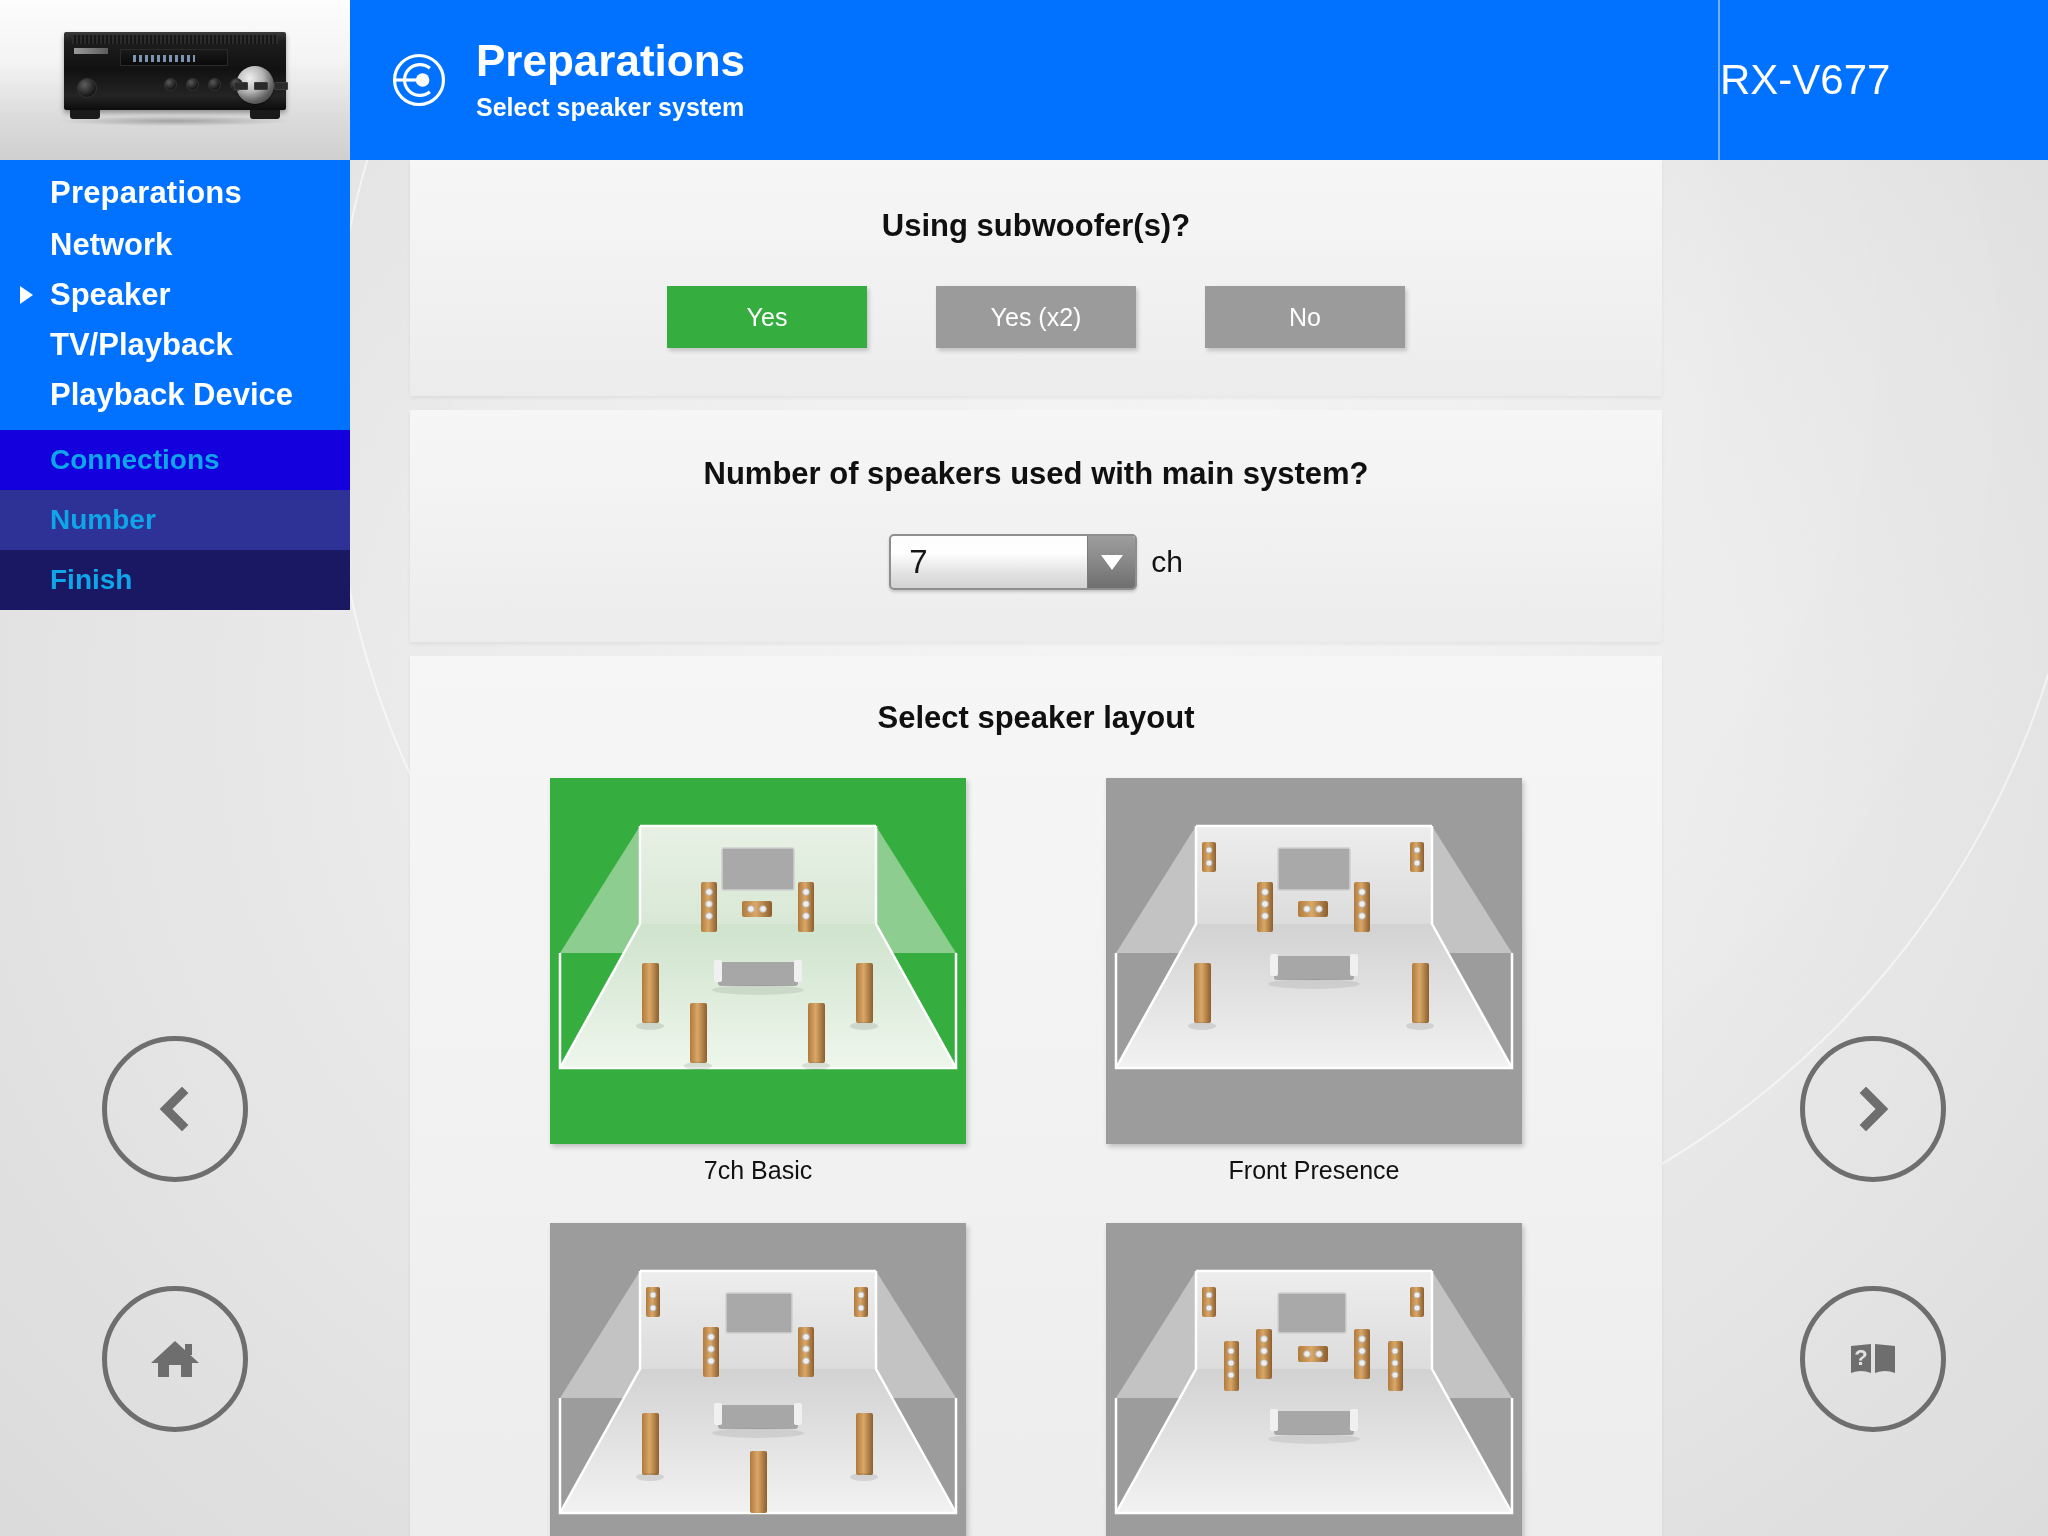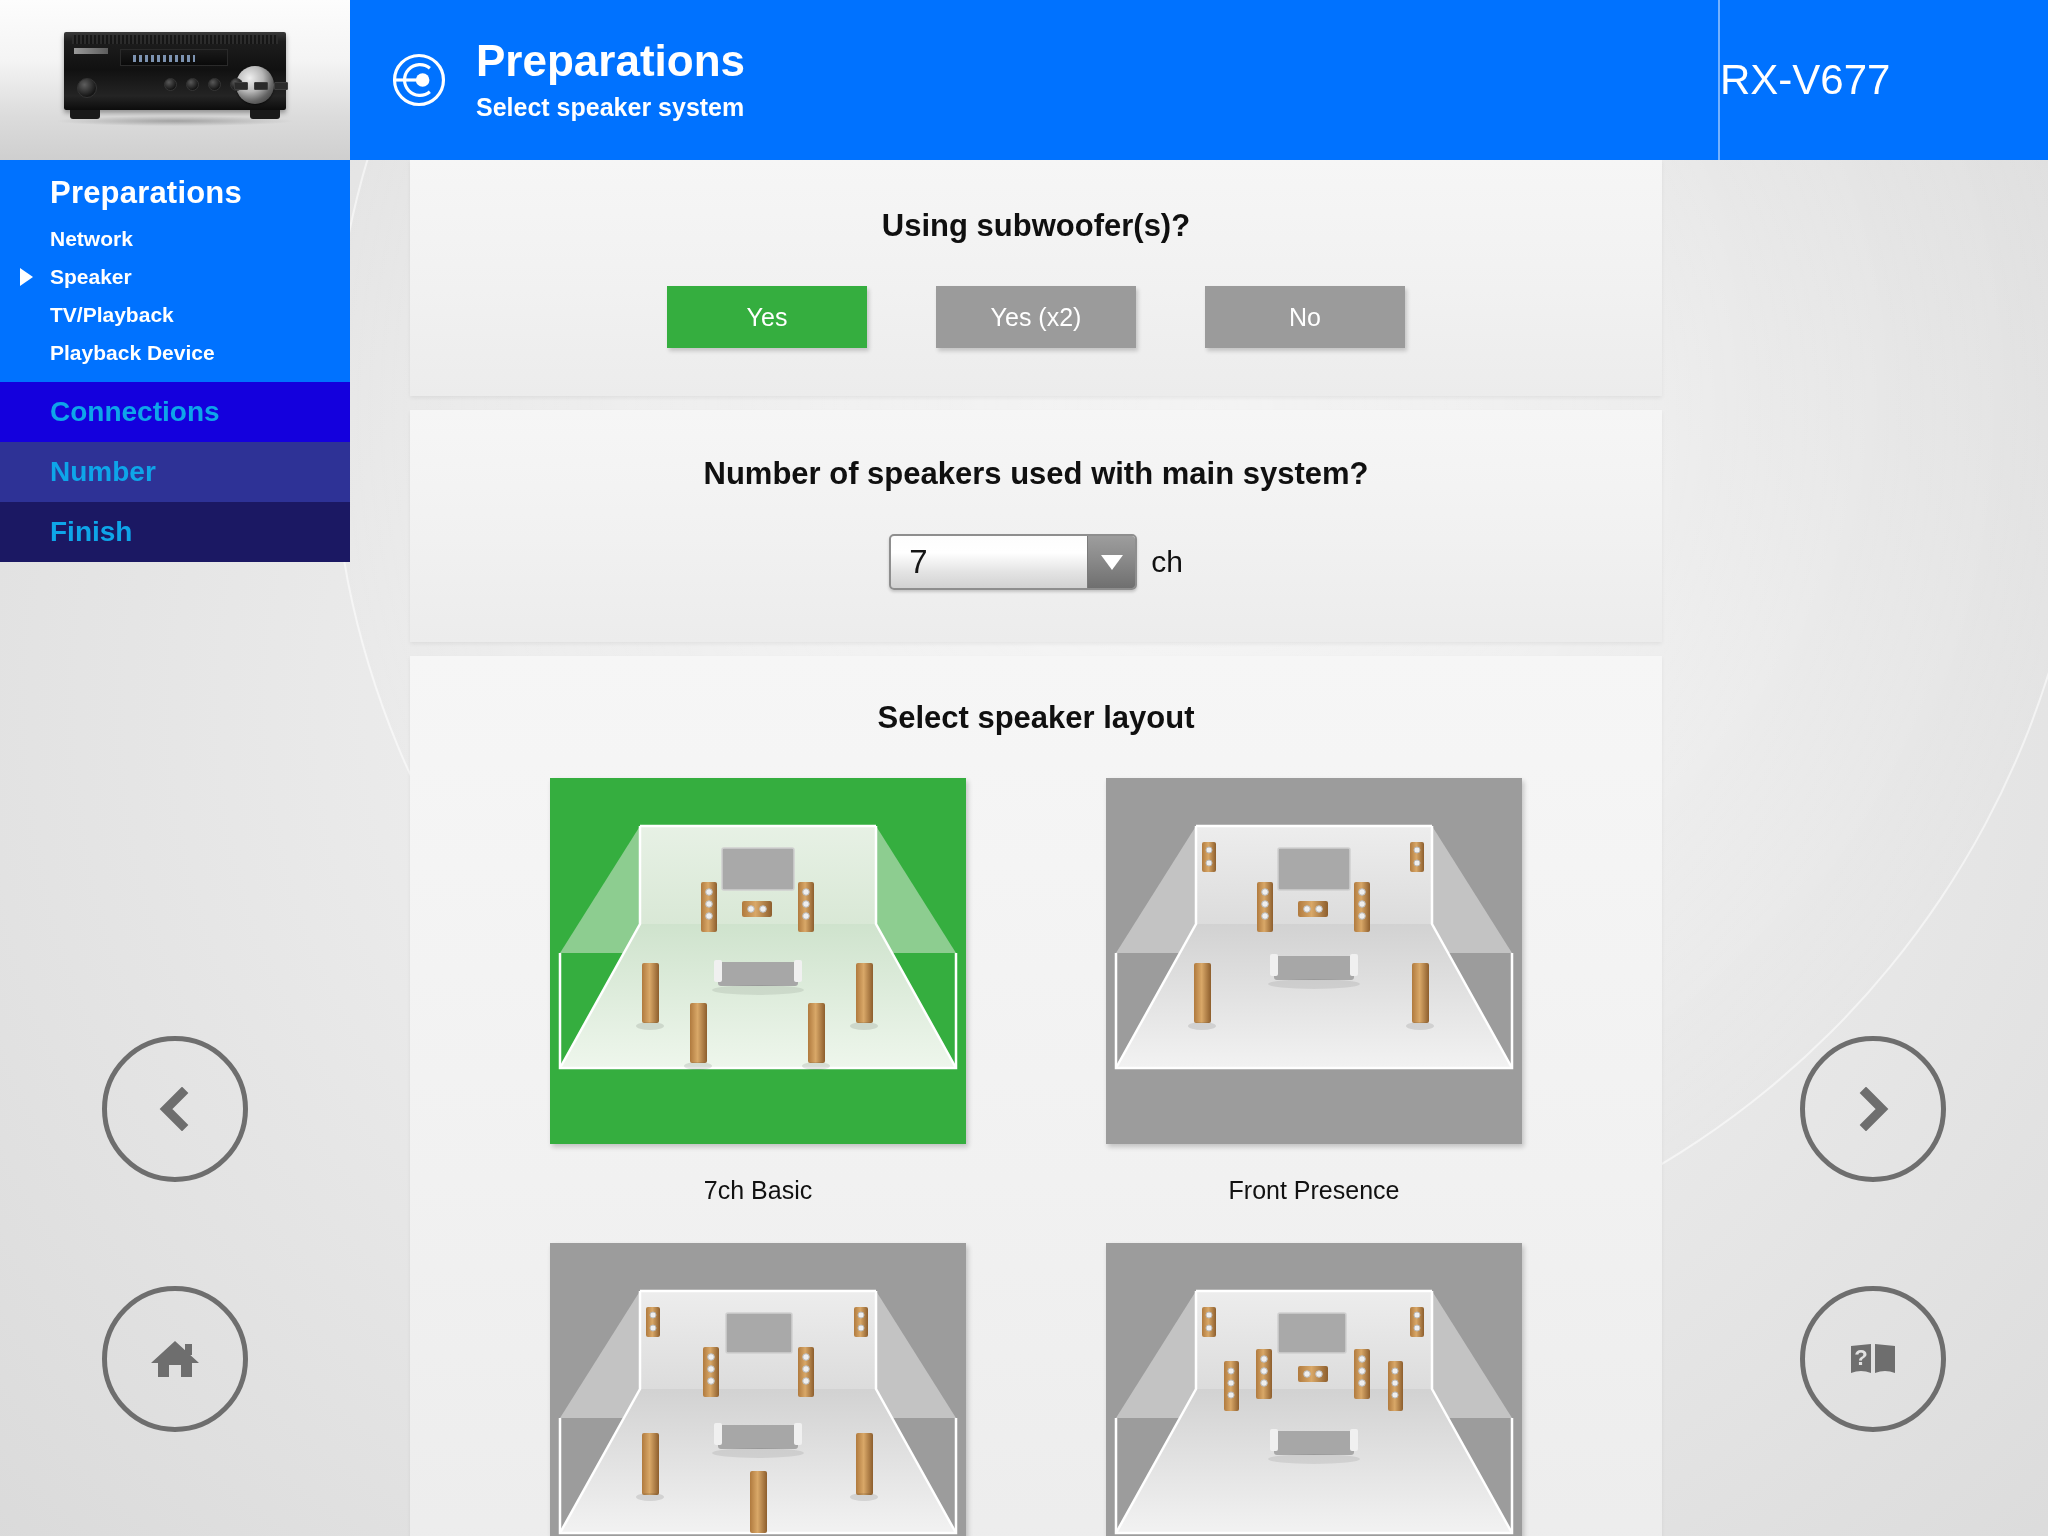--- a/index.html
+++ b/index.html
@@ -89,21 +89,21 @@
 
   .nav-group-main {
     background: #0072FF;
     padding: 6px 0 10px 0;
   }
   .nav-title {
     color: #fff; font-size: 31px; font-weight: bold;
     padding: 9px 0 9px 50px; letter-spacing: .2px;
   }
   .nav-sub {
-    color: #fff; font-size: 21px; font-weight: bold;
+    color: #fff; font-size: 31px; font-weight: bold;
     padding: 7px 0 7px 50px; position: relative; white-space: nowrap;
   }
   .nav-sub .caret {
     position: absolute; left: 20px; top: 50%; transform: translateY(-50%);
     width: 0; height: 0;
     border-left: 13px solid #fff; border-top: 9px solid transparent; border-bottom: 9px solid transparent;
   }
   .nav-stage {
     color: #0ea5e9; font-size: 28px; font-weight: bold;
     padding: 14px 0 14px 50px;
@@ -197,21 +197,21 @@
   }
   .layout-cell { width: 416px; }
   .layout-thumb {
     position: relative; width: 416px; height: 366px;
     background: #9c9c9c;
     box-shadow: 2px 3px 5px rgba(0,0,0,0.2);
     overflow: hidden; cursor: pointer;
   }
   .layout-thumb.selected { background: #35AE3F; }
   .layout-caption {
-    text-align: center; font-size: 25px; color: #111; padding: 32px 0 22px 0;
+    text-align: center; font-size: 25px; color: #111; padding: 12px 0 22px 0;
   }
 
   
   .room-svg { position: absolute; left: 0; top: 0; width: 416px; height: 366px; }
 
   
   .circle-btn {
     position: absolute;
     width: 146px; height: 146px; border-radius: 50%;
     border: 5px solid #6e6e6e;

